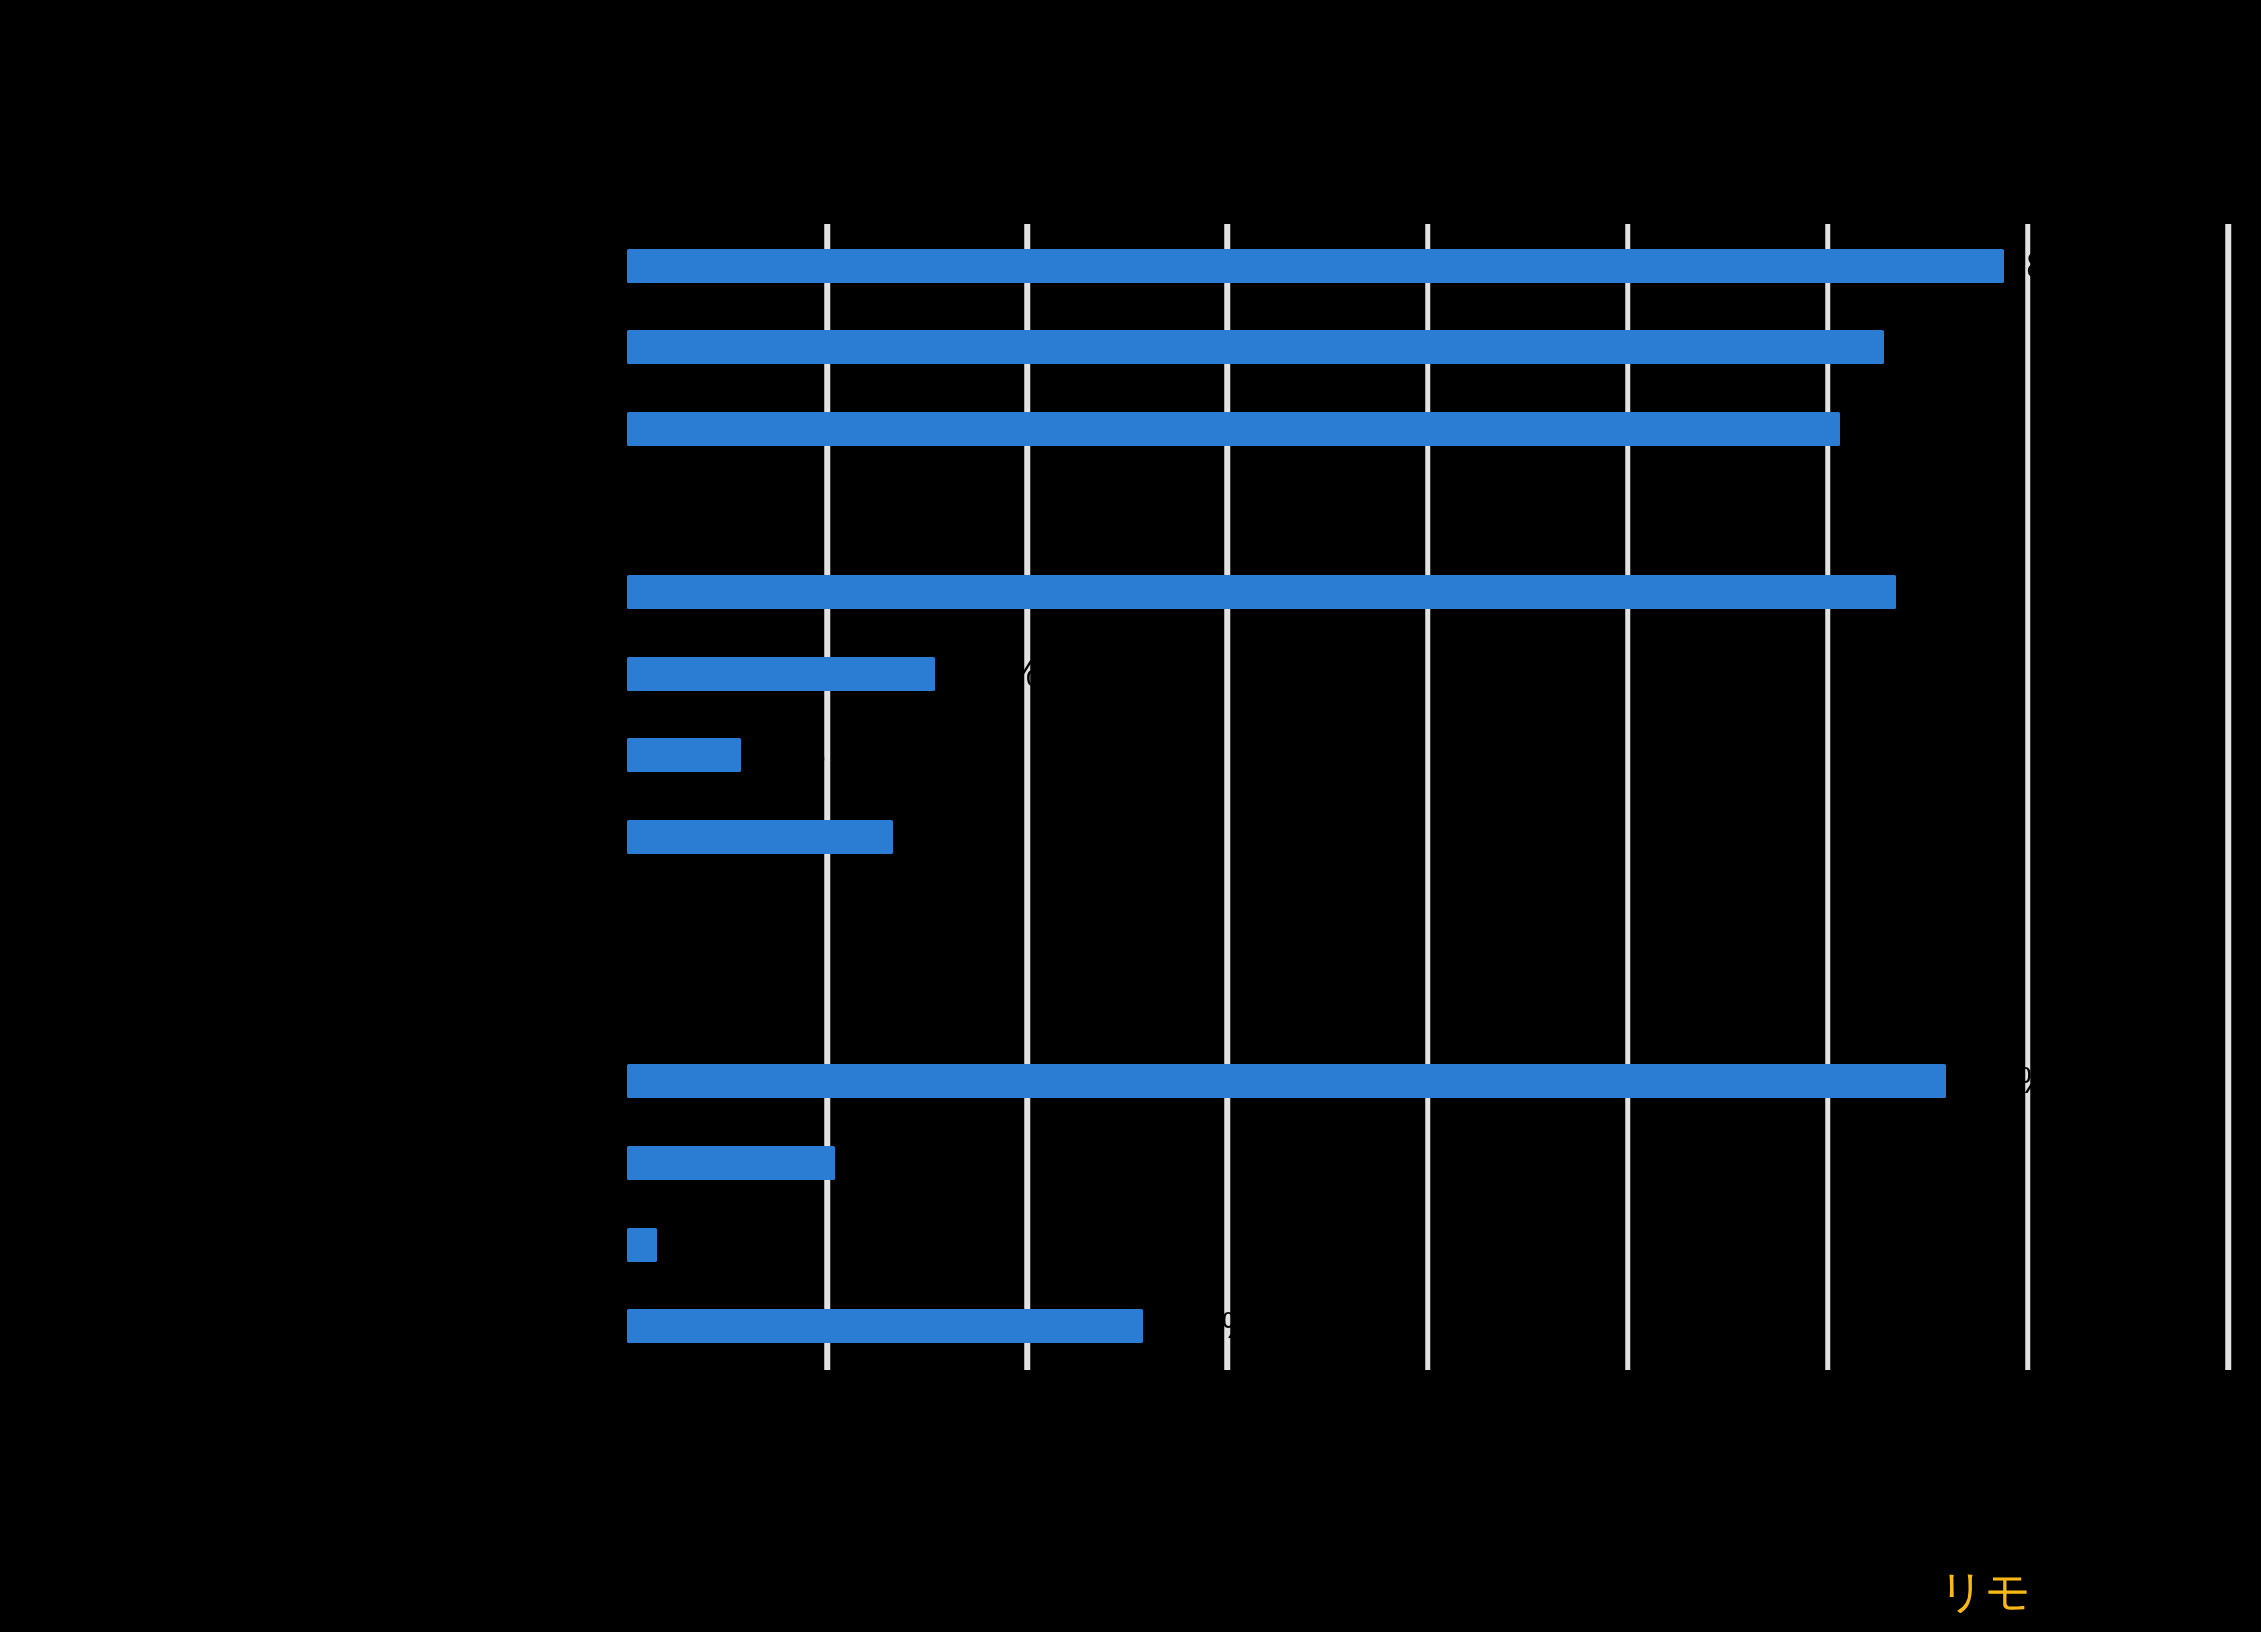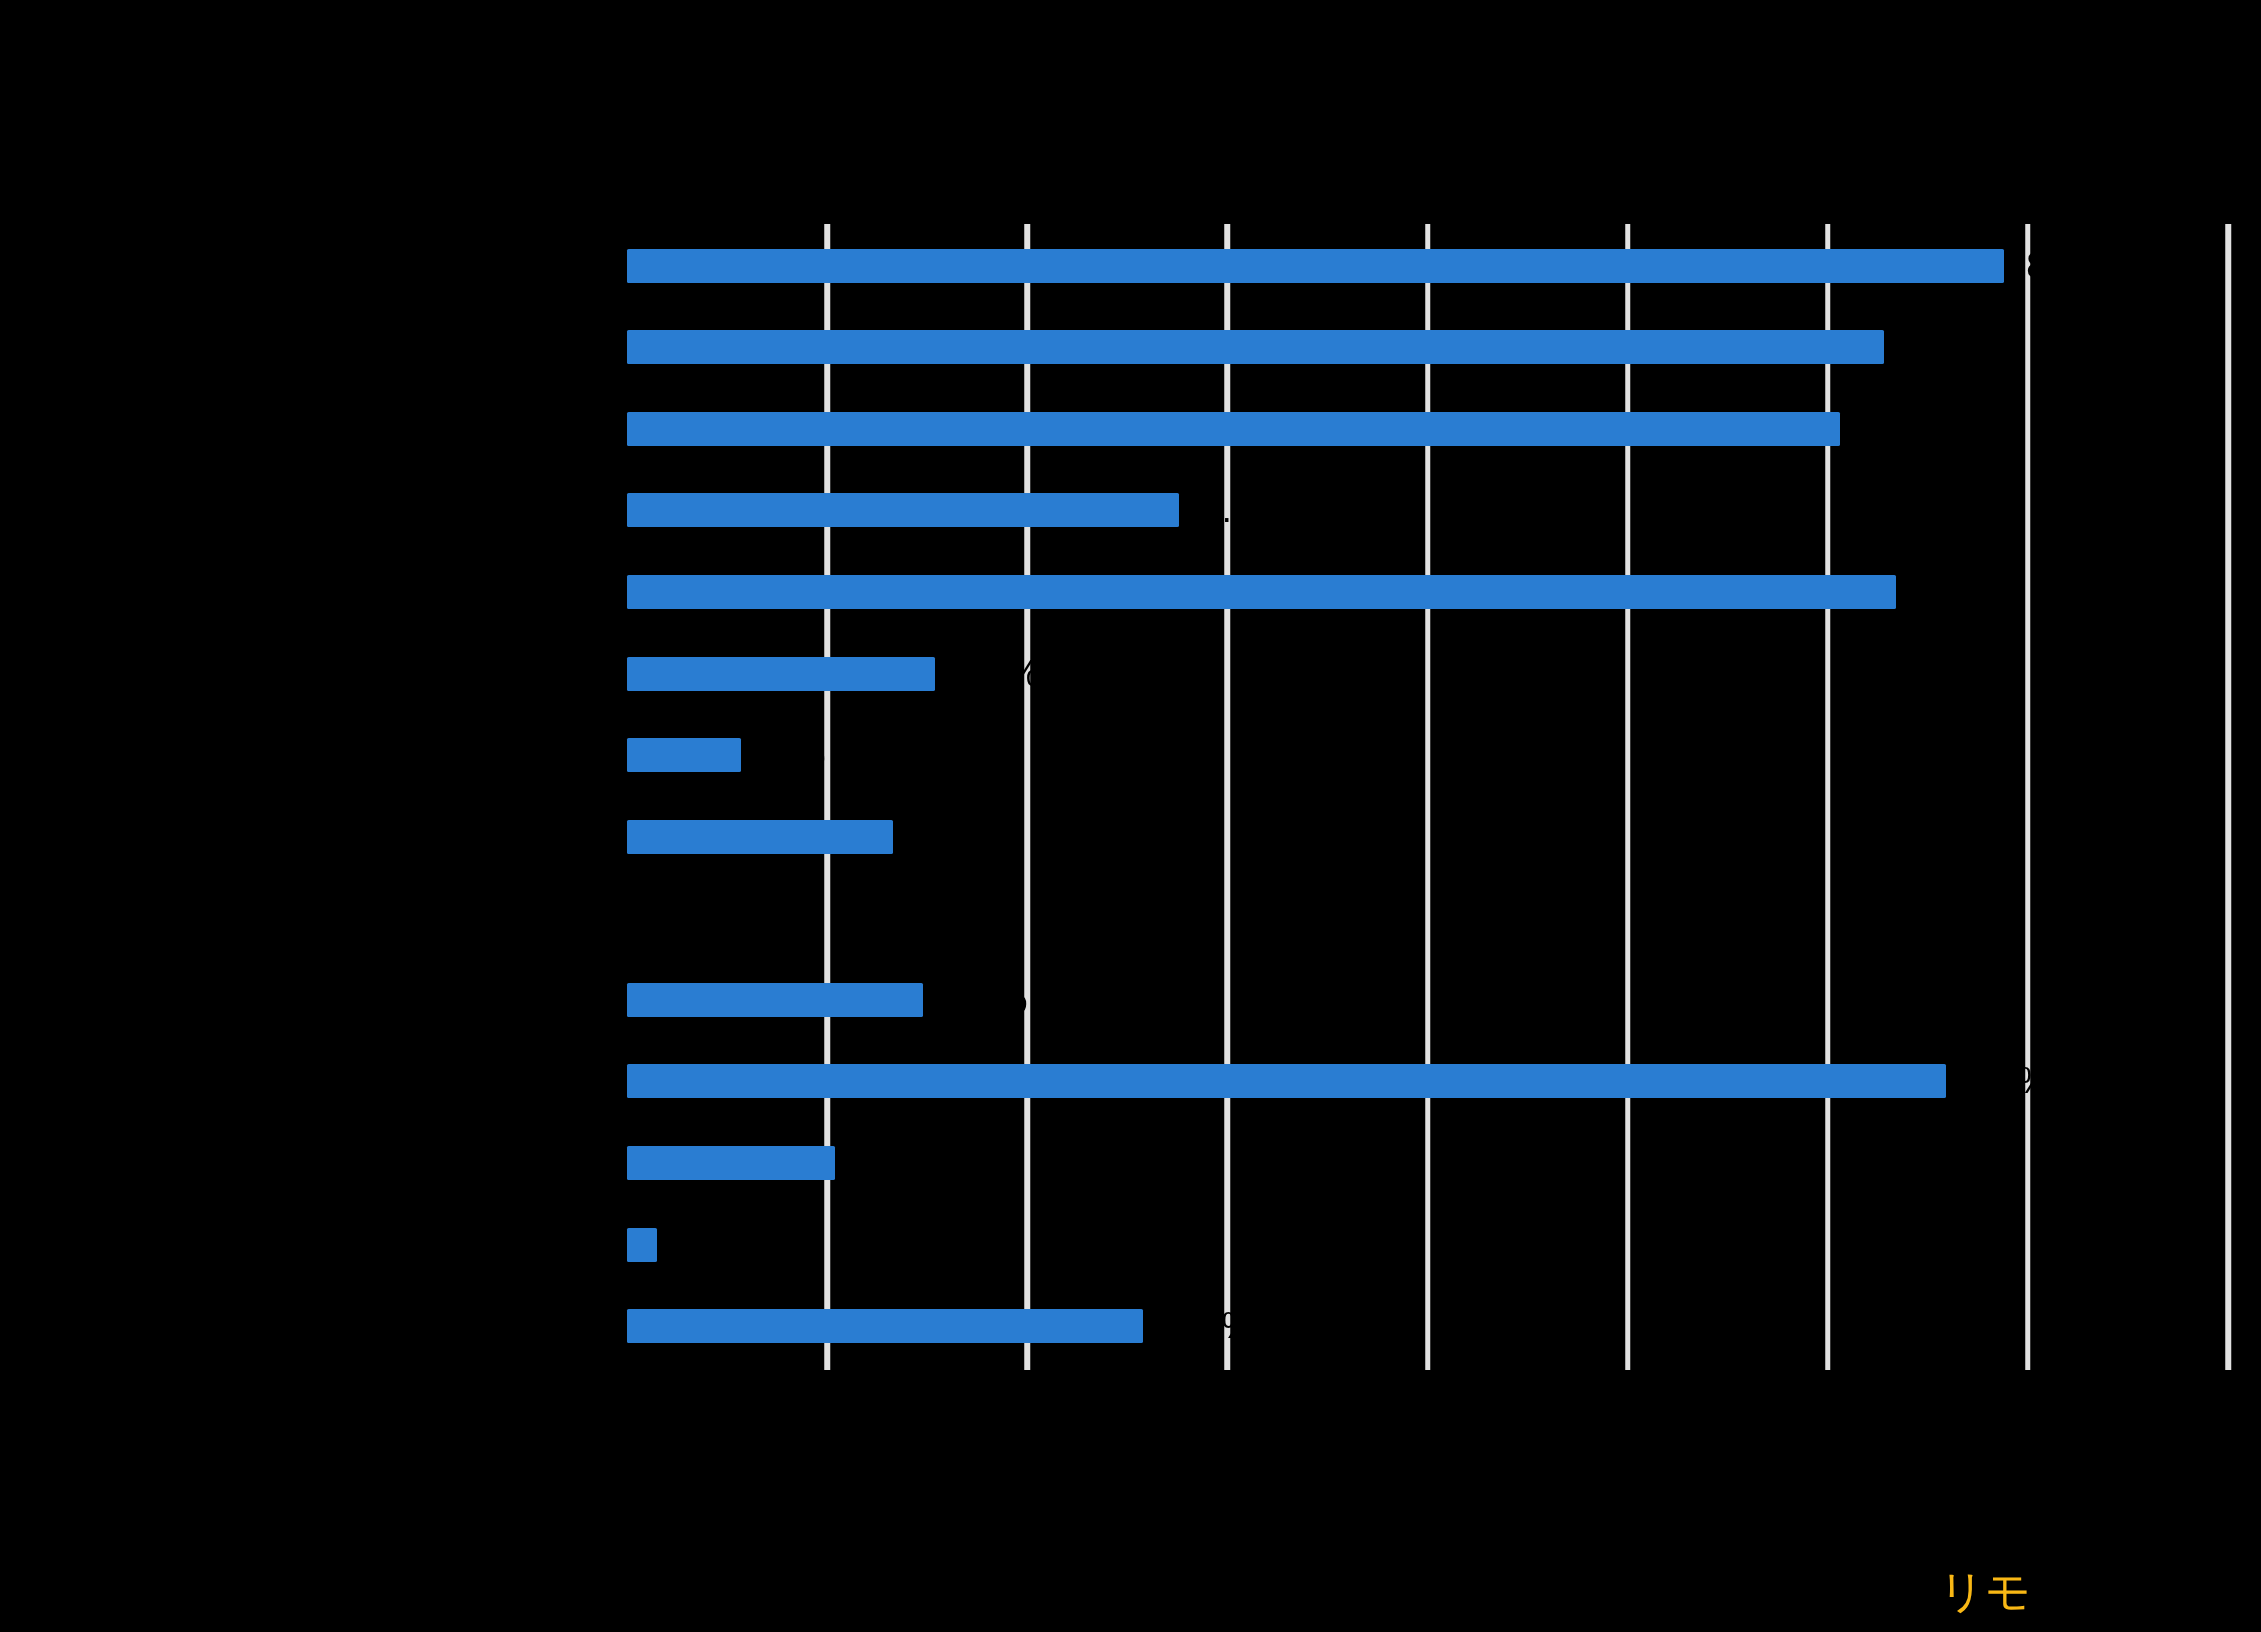--- a/index.html
+++ b/index.html
@@ -96,48 +96,38 @@
       <div class="bar-row" style="top: 7.14286%; height: 7.14286%;">
         <div class="bar" style="width: 78.5%; background: rgb(42, 125, 210);"></div>
         <div class="value-label" style="left: 78.5%; color: rgb(0, 0, 0);">62.8%</div>
         <div class="axis-label" style="right: 100%; top: 50%; transform: translateY(-50%); margin-right: 15.7px; font-size: 33px;"></div>
       </div>
       <div class="bar-row" style="top: 14.2857%; height: 7.14286%;">
         <div class="bar" style="width: 75.75%; background: rgb(42, 125, 210);"></div>
         <div class="value-label" style="left: 75.75%; color: rgb(0, 0, 0);">60.6%</div>
         <div class="axis-label" style="right: 100%; top: 50%; transform: translateY(-50%); margin-right: 15.7px; font-size: 33px;"></div>
       </div>
-      <div class="bar-row" style="top: 21.4286%; height: 7.14286%;">
-        <div class="bar" style="width: 34.5%; background: rgb(42, 125, 210);"></div>
-        <div class="value-label" style="left: 34.5%; color: rgb(0, 0, 0);">27.6%</div>
-        <div class="axis-label" style="right: 100%; top: 50%; transform: translateY(-50%); margin-right: 15.7px; font-size: 33px;"></div>
-      </div>
       <div class="bar-row" style="top: 28.5714%; height: 7.14286%;">
         <div class="bar" style="width: 79.25%; background: rgb(42, 125, 210);"></div>
         <div class="value-label" style="left: 79.25%; color: rgb(0, 0, 0);">63.4%</div>
         <div class="axis-label" style="right: 100%; top: 50%; transform: translateY(-50%); margin-right: 15.7px; font-size: 33px;"></div>
       </div>
       <div class="bar-row" style="top: 35.7143%; height: 7.14286%;">
         <div class="bar" style="width: 19.25%; background: rgb(42, 125, 210);"></div>
         <div class="value-label" style="left: 19.25%; color: rgb(0, 0, 0);">15.4%</div>
         <div class="axis-label" style="right: 100%; top: 50%; transform: translateY(-50%); margin-right: 15.7px; font-size: 33px;"></div>
       </div>
       <div class="bar-row" style="top: 42.8571%; height: 7.14286%;">
         <div class="bar" style="width: 7.125%; background: rgb(42, 125, 210);"></div>
         <div class="value-label" style="left: 7.125%; color: rgb(0, 0, 0);">5.7%</div>
         <div class="axis-label" style="right: 100%; top: 50%; transform: translateY(-50%); margin-right: 15.7px; font-size: 33px;"></div>
       </div>
       <div class="bar-row" style="top: 50%; height: 7.14286%;">
         <div class="bar" style="width: 16.625%; background: rgb(42, 125, 210);"></div>
         <div class="value-label" style="left: 16.625%; color: rgb(0, 0, 0);">13.3%</div>
-        <div class="axis-label" style="right: 100%; top: 50%; transform: translateY(-50%); margin-right: 15.7px; font-size: 33px;"></div>
-      </div>
-      <div class="bar-row" style="top: 64.2857%; height: 7.14286%;">
-        <div class="bar" style="width: 18.5%; background: rgb(42, 125, 210);"></div>
-        <div class="value-label" style="left: 18.5%; color: rgb(0, 0, 0);">14.8%</div>
         <div class="axis-label" style="right: 100%; top: 50%; transform: translateY(-50%); margin-right: 15.7px; font-size: 33px;"></div>
       </div>
       <div class="bar-row" style="top: 71.4286%; height: 7.14286%; text-align: center;">
         <div class="bar" style="width: 82.375%; background: rgb(42, 125, 210);"></div>
         <div class="value-label" style="left: 82.375%; color: rgb(0, 0, 0);">65.9%</div>
         <div class="axis-label" style="right: 100%; top: 50%; transform: translateY(-50%); margin-right: 15.7px; font-size: 33px;"></div>
       </div>
       <div class="bar-row" style="top: 78.5714%; height: 7.14286%;">
         <div class="bar" style="width: 13%; background: rgb(42, 125, 210);"></div>
         <div class="value-label" style="left: 13%; color: rgb(0, 0, 0);">10.4%</div>

